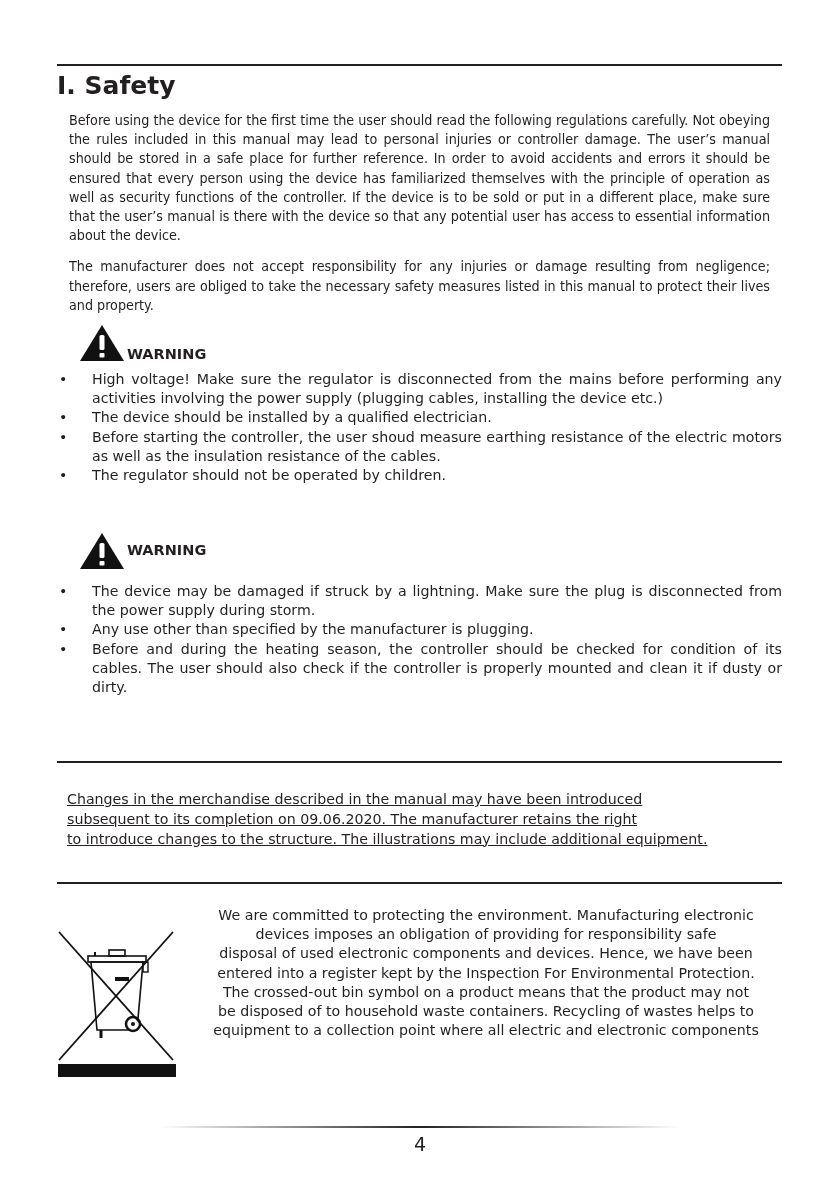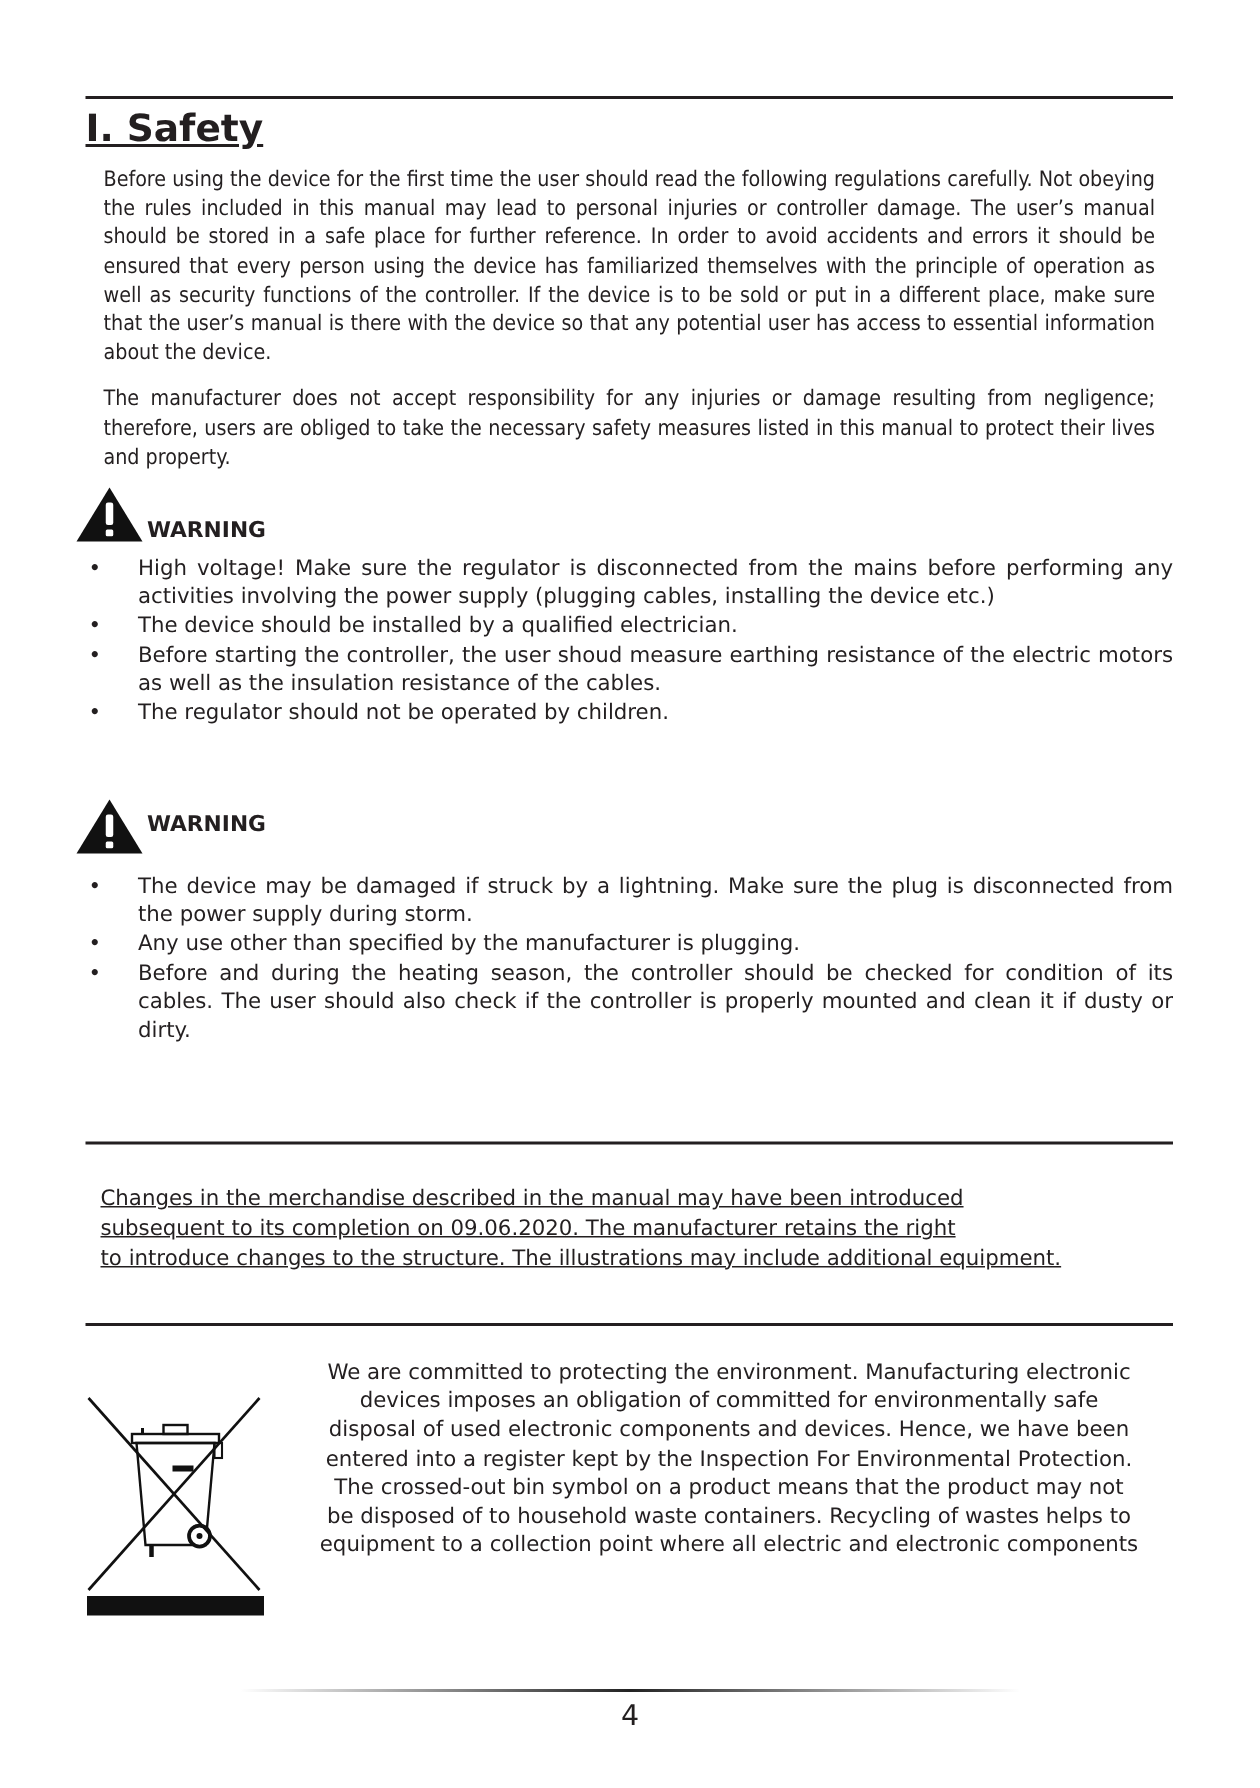--- a/index.html
+++ b/index.html
@@ -1,24 +1,24 @@
 <!DOCTYPE html>
 <html><head>
 <meta charset="utf-8">
 <style>
   html, body { margin: 0; padding: 0; background: #ffffff; }
   body { width: 840px; height: 1192px; position: relative; overflow: hidden;
          font-family: "DejaVu Sans", sans-serif; color: #231f20; }
   .rule { position: absolute; left: 57px; width: 725px; height: 2px; background: #231f20; }
   .title { position: absolute; left: 57px; top: 70px; font-size: 25px; font-weight: bold;
-           font-family: "DejaVu Sans", sans-serif; letter-spacing: 0px; line-height: 32px; text-decoration: underline; }
+           font-family: "DejaVu Sans", sans-serif; letter-spacing: 0px; line-height: 32px; }
   .para { position: absolute; left: 57px; width: 725px; font-size: 14.2px; line-height: 19.2px;
           text-align: justify; font-family: "DejaVu Sans Condensed", "DejaVu Sans", sans-serif; }
   .para p { margin: 12px; }
-  .warn-head { position: absolute; left: 50px; height: 40px; display: flex; align-items: flex-end; }
+  .warn-head { position: absolute; left: 79px; height: 40px; display: flex; align-items: flex-end; }
   .warn-head svg { display: block; }
   .warn-label { font-weight: bold; font-size: 14.5px; margin-left: 2px; line-height: 16px; }
   ul.blist { position: absolute; left: 57px; width: 725px; margin: 0; padding: 0; list-style: none;
              font-size: 14.2px; line-height: 19.2px; }
   ul.blist li { position: relative; padding-left: 35px; text-align: justify; }
   ul.blist li .bullet { position: absolute; left: 2px; top: 0; }
   .notice { position: absolute; left: 67px; top: 790px; width: 740px; font-size: 14.2px; line-height: 19.8px; text-decoration: underline; }
   .notice p { margin: 0; white-space: nowrap; }
   .weee { position: absolute; left: 57px; top: 922px; }
   .env { position: absolute; left: 186px; top: 906px; width: 600px; font-size: 14.2px; line-height: 19.2px; text-align: center; }
@@ -119,21 +119,21 @@
 
     <line x1="2" y1="10" x2="116" y2="138" stroke="#111" stroke-width="1.8"></line>
     <line x1="116" y1="10" x2="2" y2="138" stroke="#111" stroke-width="1.8"></line>
 
     <rect x="1" y="142" width="118" height="13" fill="#111"></rect>
   </svg>
 </div>
 
 <div class="env">
   <p>We are committed to protecting the environment. Manufacturing electronic</p>
-  <p>devices imposes an obligation of committed for environmentally safe</p>
+  <p>devices imposes an obligation of providing for responsibility safe</p>
   <p>disposal of used electronic components and devices. Hence, we have been</p>
   <p>entered into a register kept by the Inspection For Environmental Protection.</p>
   <p>The crossed-out bin symbol on a product means that the product may not</p>
   <p>be disposed of to household waste containers. Recycling of wastes helps to</p>
   <p>equipment to a collection point where all electric and electronic components</p>
 </div>
 
 <div class="footer-line"></div>
 <div class="page-num">4</div>
 

